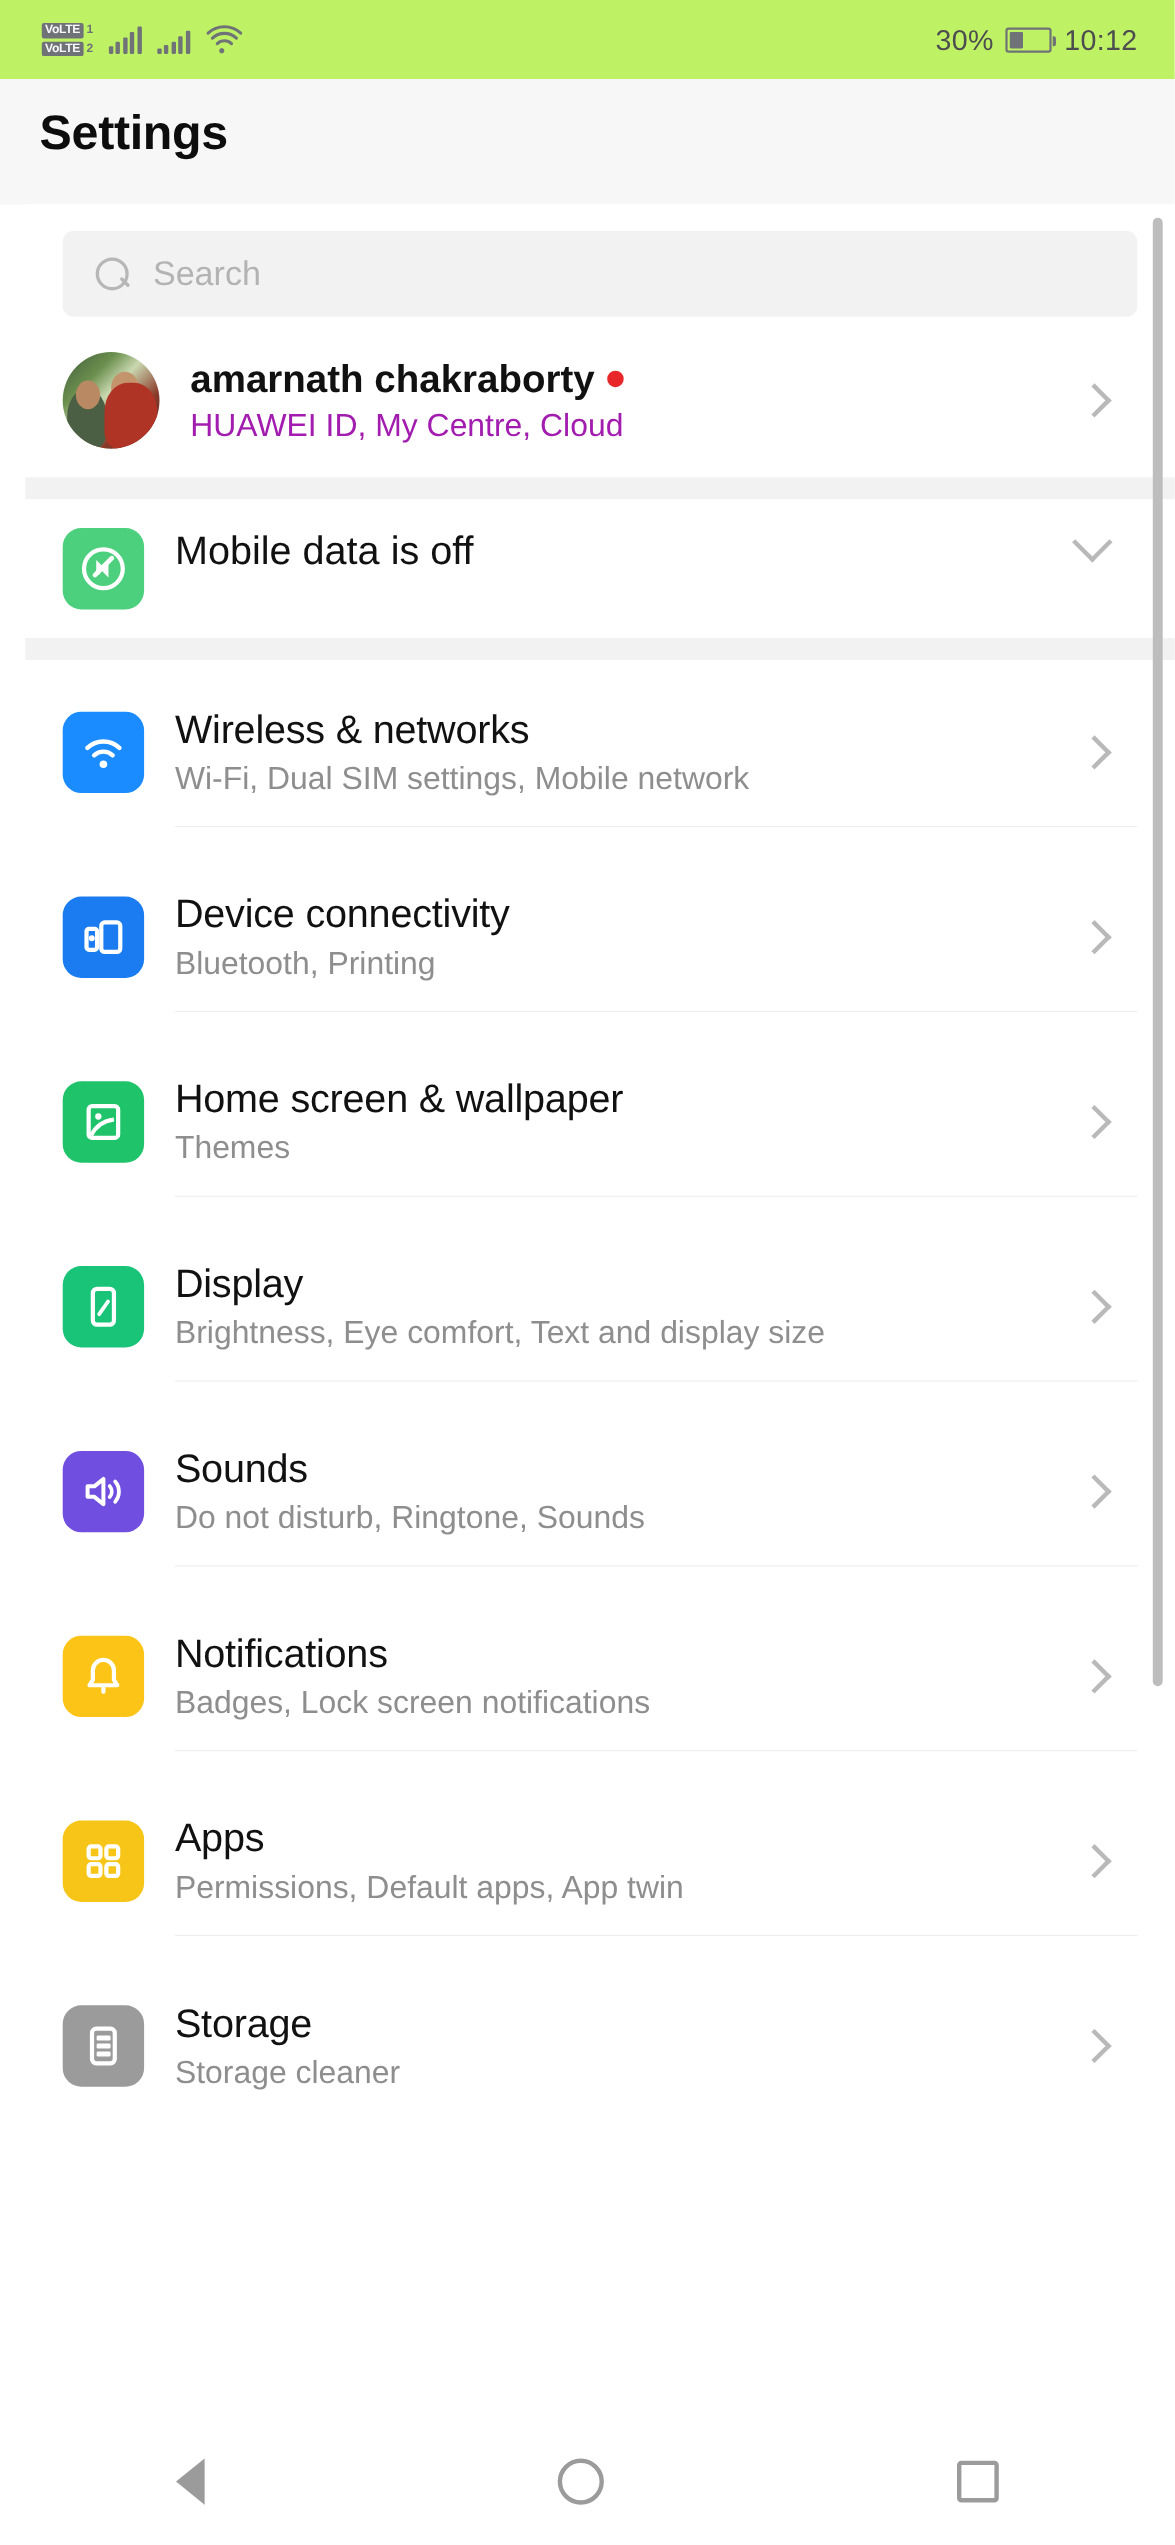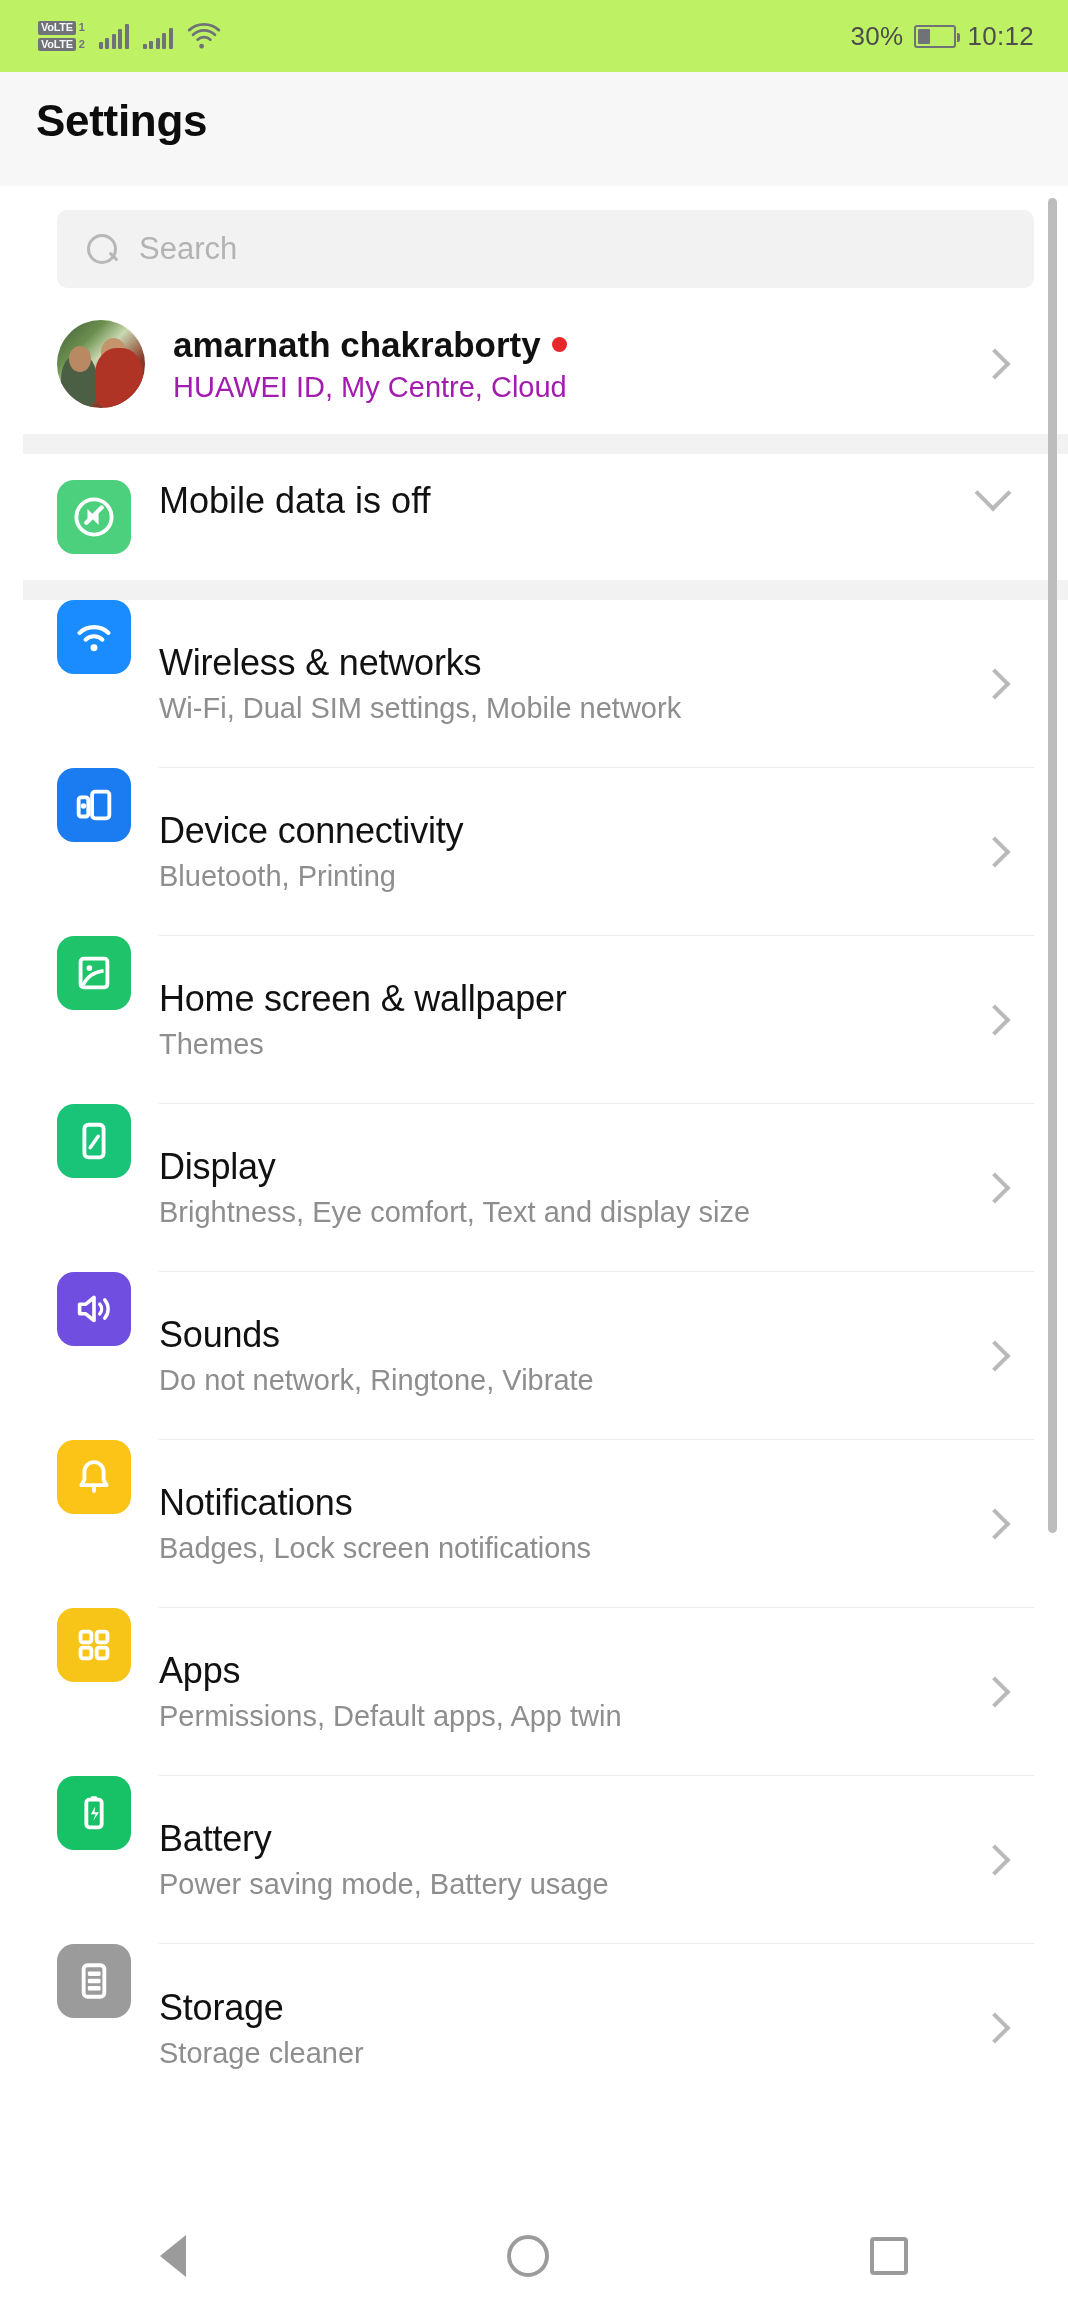--- a/index.html
+++ b/index.html
@@ -76,21 +76,21 @@
   .chev-down { width:26px; height:26px; border-right:4px solid #b9b9b9; border-bottom:4px solid #b9b9b9; transform:rotate(45deg); flex:none; margin:0 28px 10px 0; }
 
   .gap { height:20px; background:#f2f2f2; }
 
   
   .mobiledata { display:flex; padding:26px 34px; background:#ffffff; }
   .md-label { flex:1; font-size:36px; color:#111; margin-left:28px; }
 
   
   .list { background:#ffffff; }
-  .row { display:flex; padding:0 34px; min-height:168px; position:relative; }
+  .row { display:flex; align-items:center; padding:0 34px; min-height:168px; position:relative; }
   .row-body { flex:1; margin-left:28px; padding:26px 0; border-bottom:1.5px solid #ededed; display:flex; align-items:center; }
   .row:last-child .row-body { border-bottom:none; }
   .row-texts { flex:1; }
   .row-title { font-size:36px; color:#111; letter-spacing:-0.2px; }
   .row-sub { font-size:29px; color:#8e8e8e; margin-top:8px; }
 
   .icon { width:74px; height:74px; border-radius:17px; flex:none; position:relative; display:flex; align-items:center; justify-content:center; }
   .icon svg { width:46px; height:46px; }
 
   
@@ -264,21 +264,21 @@
         <span class="icon" style="background:#6f4ee0">
           <svg viewBox="0 0 24 24">
               <path d="M4.5 9.5h3.2L12 6v12l-4.3-3.5H4.5z" fill="none" stroke="#fff" stroke-width="1.9" stroke-linejoin="round"></path>
               <path d="M15 9.4a4 4 0 0 1 0 5.2" stroke="#fff" stroke-width="1.8" fill="none" stroke-linecap="round"></path>
               <path d="M17.6 7.2a7.4 7.4 0 0 1 0 9.6" stroke="#fff" stroke-width="1.8" fill="none" stroke-linecap="round"></path>
             </svg>
         </span>
         <div class="row-body">
           <div class="row-texts">
             <div class="row-title">Sounds</div>
-            <div class="row-sub">Do not network, Ringtone, Vibrate</div>
+            <div class="row-sub">Do not disturb, Ringtone, Sounds</div>
           </div>
           <span class="chev"></span>
         </div>
       </div>
 
       <div class="row">
         <span class="icon" style="background:#fcc417">
           <svg viewBox="0 0 24 24">
               <path d="M12 4.2a5 5 0 0 0-5 5v4.4l-1.6 2.6h13.2L17 13.6V9.2a5 5 0 0 0-5-5z" fill="none" stroke="#fff" stroke-width="2" stroke-linejoin="round"></path>
               <path d="M12 17.5v1.8" stroke="#fff" stroke-width="2" stroke-linecap="round"></path>
@@ -304,36 +304,20 @@
         </span>
         <div class="row-body">
           <div class="row-texts">
             <div class="row-title">Apps</div>
             <div class="row-sub">Permissions, Default apps, App twin</div>
           </div>
           <span class="chev"></span>
         </div>
       </div>
 
-      <div class="row">
-        <span class="icon" style="background:#17c267">
-          <svg viewBox="0 0 24 24">
-              <rect x="8" y="5" width="8" height="14.5" rx="1.6" fill="none" stroke="#fff" stroke-width="2"></rect>
-              <rect x="10.4" y="3.2" width="3.2" height="1.8" rx="0.6" fill="#fff"></rect>
-              <path d="M12.6 8.6l-2.2 4h2.4l-1.2 3.4 3-4.4h-2.3z" fill="#fff"></path>
-            </svg>
-        </span>
-        <div class="row-body">
-          <div class="row-texts">
-            <div class="row-title">Battery</div>
-            <div class="row-sub">Power saving mode, Battery usage</div>
-          </div>
-          <span class="chev"></span>
-        </div>
-      </div>
 
       <div class="row">
         <span class="icon" style="background:#9b9b9b">
           <svg viewBox="0 0 24 24">
               <rect x="6.6" y="3.8" width="10.8" height="16.4" rx="2" fill="none" stroke="#fff" stroke-width="2"></rect>
               <rect x="8.8" y="7" width="6.6" height="2.4" rx="0.6" fill="#fff"></rect>
               <rect x="8.8" y="10.8" width="6.6" height="2.4" rx="0.6" fill="#fff"></rect>
               <rect x="8.8" y="14.6" width="6.6" height="2.4" rx="0.6" fill="#fff"></rect>
             </svg>
         </span>

